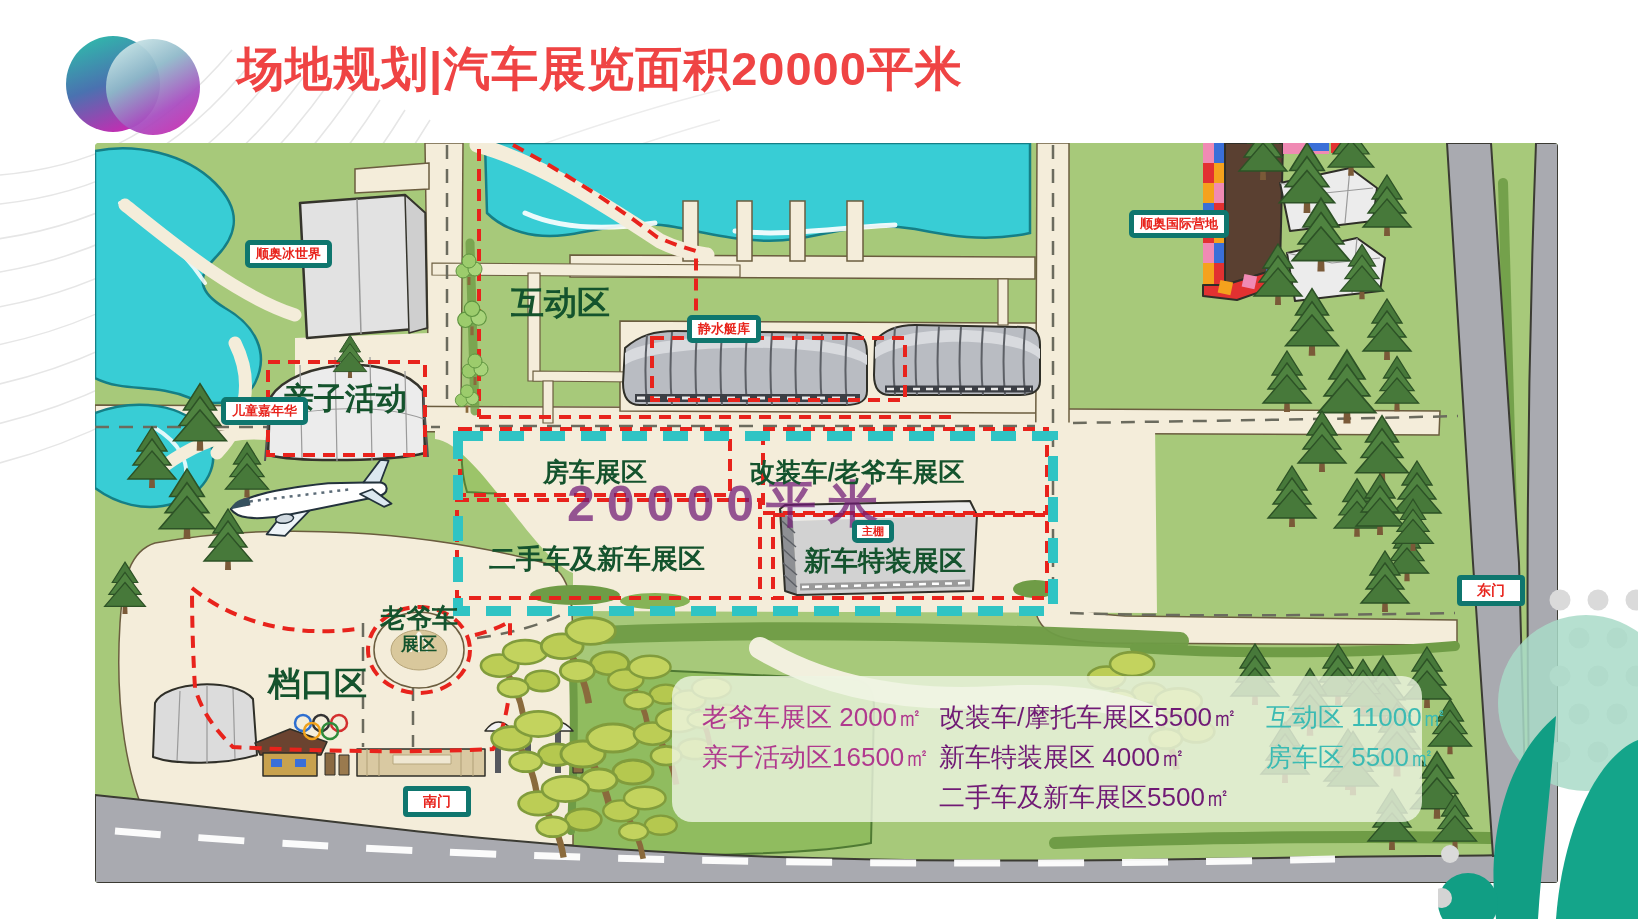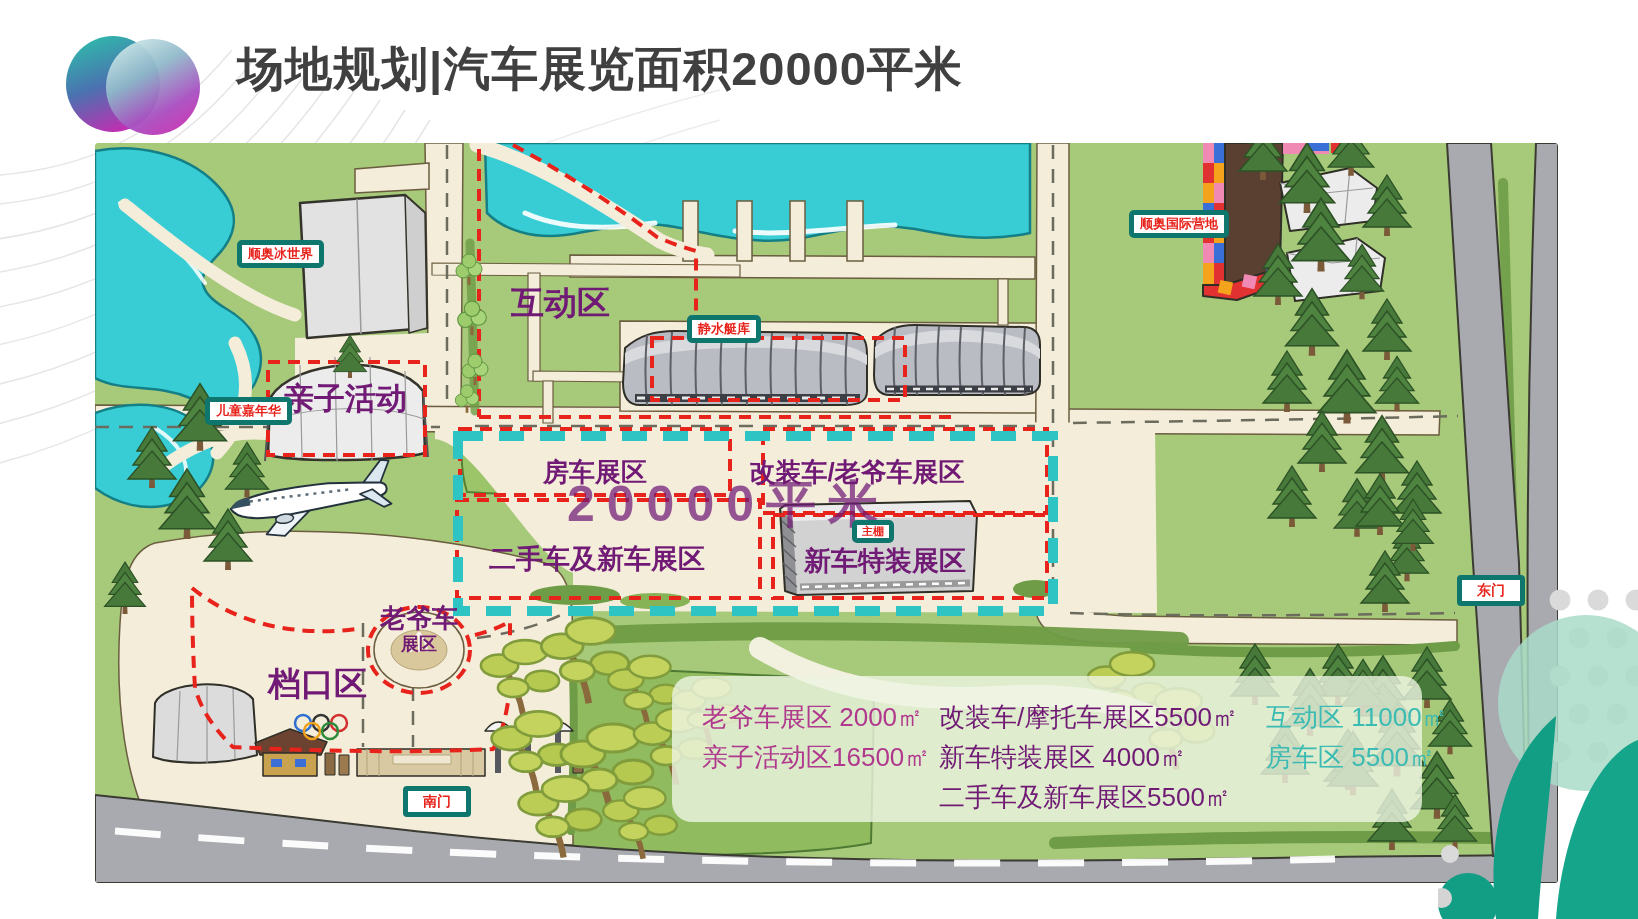--- a/index.html
+++ b/index.html
@@ -6,26 +6,26 @@
   body{width:1638px;height:919px;position:relative;overflow:hidden;
        font-family:"Liberation Sans",sans-serif;}
   
   .hdr-curves{position:absolute;left:0;top:0;pointer-events:none;}
   .logo{position:absolute;left:66px;top:34px;width:150px;height:102px;}
   .logo .c1{position:absolute;left:0;top:2px;width:94px;height:96px;border-radius:50%;
     background:linear-gradient(160deg,#2fbcab 5%,#4a72b0 48%,#c02fb2 88%);}
   .logo .c2{position:absolute;left:40px;top:5px;width:94px;height:96px;border-radius:50%;
     background:linear-gradient(150deg,#ddf2f0 2%,#8fb9c9 38%,#a84cc0 70%,#cb29ae 95%);opacity:.94;}
   .title{position:absolute;left:237px;top:38px;font-size:47px;font-weight:800;
-    color:#404040;letter-spacing:1px;white-space:nowrap;}
+    color:#ef4444;letter-spacing:1px;white-space:nowrap;}
   
   .map{position:absolute;left:95px;top:143px;width:1463px;height:740px;border-radius:4px;
     overflow:hidden;background:#a7c97a;}
   .map svg.base{position:absolute;left:0;top:0;}
-  .lbl{position:absolute;color:#701a75;font-weight:bold;white-space:nowrap;line-height:1.05;}
+  .lbl{position:absolute;color:#14532d;font-weight:bold;white-space:nowrap;line-height:1.05;}
   .ctr{transform:translateX(-50%);}
   .badge{position:absolute;background:#fff;border:5px solid #0f766e;border-radius:5px;
     color:#e8231c;font-weight:bold;font-size:13px;padding:1px 6px;white-space:nowrap;line-height:1.2;}
   .gate{border-radius:4px;padding:2px 15px;font-size:14px;}
   .wm{position:absolute;left:472px;top:328px;font-size:50px;font-weight:800;color:#701a75;
     letter-spacing:12px;opacity:.72;white-space:nowrap;}
   
   .legend{position:absolute;left:577px;top:533px;width:750px;height:146px;border-radius:20px;
     background:rgba(237,245,226,.8);}
   .legend .col{position:absolute;top:21px;font-size:26px;line-height:40px;white-space:nowrap;}
@@ -370,22 +370,22 @@
   <div class="lbl" style="left:416px;top:143px;font-size:33px;">互动区</div>
   <div class="lbl" style="left:188px;top:240px;font-size:31px;">亲子活动</div>
   <div class="lbl ctr" style="left:500px;top:316px;font-size:26px;">房车展区</div>
   <div class="lbl ctr" style="left:762px;top:316px;font-size:26px;">改装车/老爷车展区</div>
   <div class="lbl ctr" style="left:502px;top:402px;font-size:27px;">二手车及新车展区</div>
   <div class="lbl ctr" style="left:790px;top:404px;font-size:27px;">新车特装展区</div>
   <div class="lbl ctr" style="left:324px;top:462px;font-size:26px;">老爷车</div>
   <div class="lbl ctr" style="left:324px;top:492px;font-size:18px;">展区</div>
   <div class="lbl" style="left:173px;top:524px;font-size:33px;">档口区</div>
 
-  <div class="badge" style="left:142px;top:97px;">顺奥冰世界</div>
-  <div class="badge" style="left:110px;top:254px;">儿童嘉年华</div>
+  <div class="badge" style="left:150px;top:97px;">顺奥冰世界</div>
+  <div class="badge" style="left:126px;top:254px;">儿童嘉年华</div>
   <div class="badge" style="left:592px;top:172px;">静水艇库</div>
   <div class="badge" style="left:1034px;top:67px;">顺奥国际营地</div>
   <div class="badge" style="left:757px;top:377px;font-size:11px;padding:0 5px;">主棚</div>
   <div class="badge gate" style="left:308px;top:643px;">南门</div>
   <div class="badge gate" style="left:1362px;top:432px;">东门</div>
 
   <div class="legend">
     <div class="col c1">
       <div>老爷车展区 2000㎡</div>
       <div>亲子活动区16500㎡</div>

